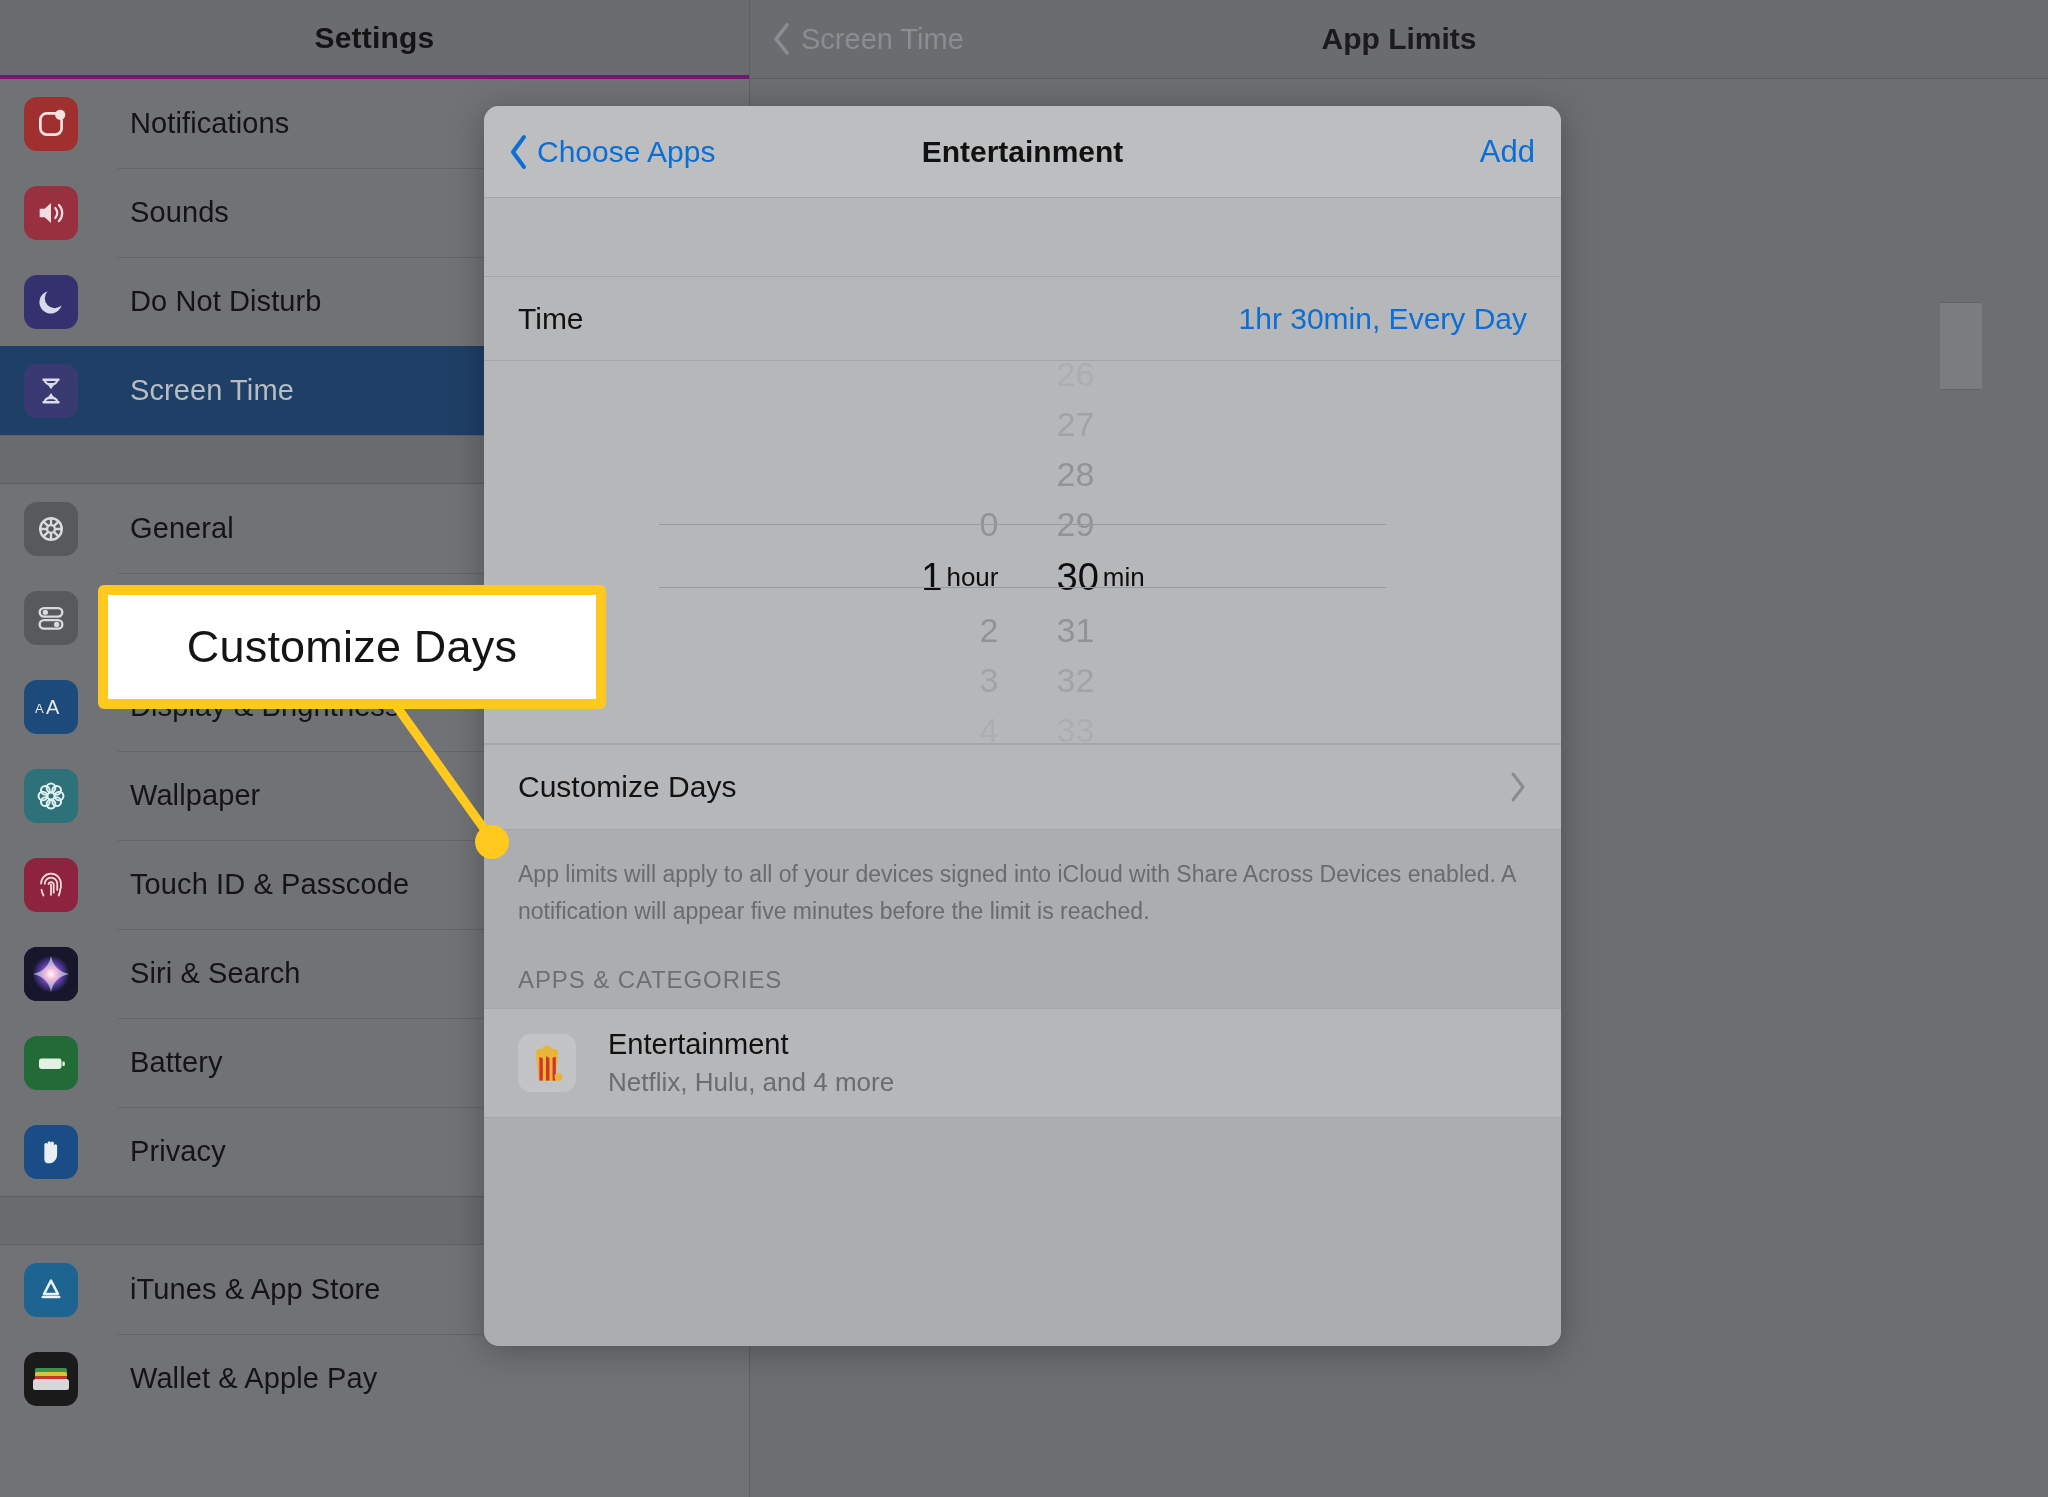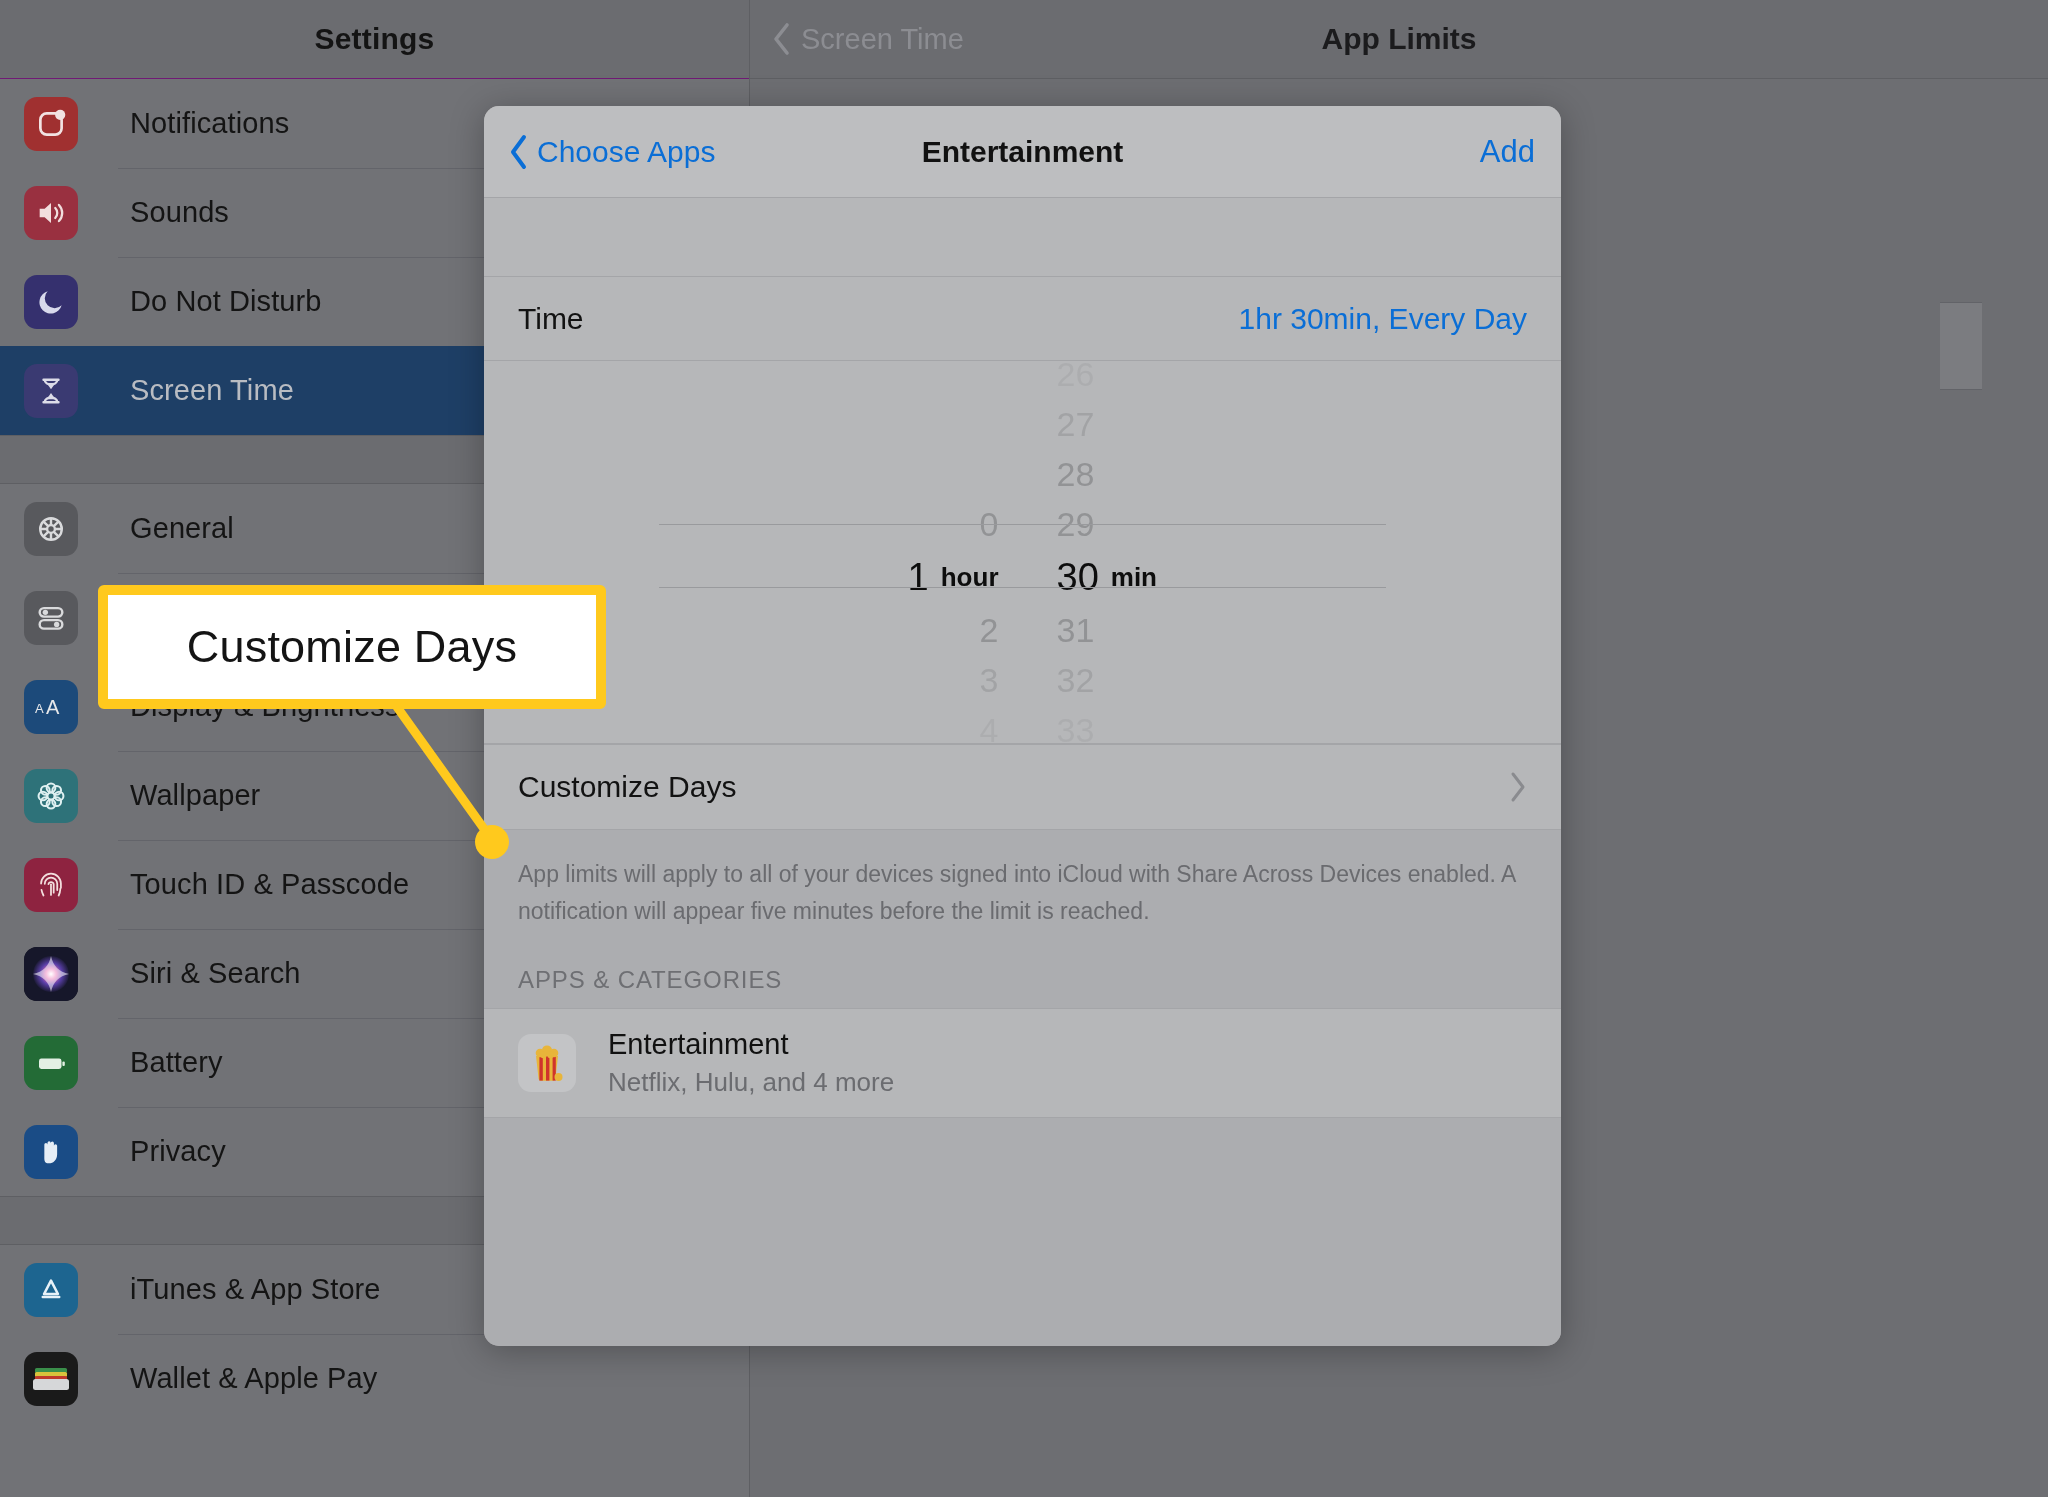--- a/index.html
+++ b/index.html
@@ -35,21 +35,21 @@
     background: #717276;
     border-right: 1px solid #5e5f63;
     box-sizing: border-box;
   }
   .sidebar-header {
     height: 79px;
     display: flex;
     align-items: center;
     justify-content: center;
     background: #6b6c70;
-    border-bottom: 1px solid #701a75;
+    border-bottom: 4px solid #701a75;
     box-sizing: border-box;
   }
   .sidebar-title {
     font-size: 30px;
     font-weight: bold;
     color: #141414;
     letter-spacing: .2px;
   }
   .sb-group { }
   .sb-gap {
@@ -257,21 +257,21 @@
     color: #757679;
     white-space: nowrap;
   }
   .pitem.sel {
     font-size: 38px;
     color: #0d0d0d;
     height: 56px;
   }
   .pcol.hours .pitem { justify-content: flex-end; padding-right: 24px; }
   .pcol.mins  .pitem { justify-content: flex-start; padding-left: 34px; align-items: center; }
-  .pitem .unit { font-size: 26px; font-weight: bold; margin-left: 12px; }
+  .pitem .unit { font-size: 26px; font-weight: normal; margin-left: 4px; }
   .pitem.sel .num { font-weight: 400; }
   .pitem.f1 { opacity: .55; }
   .pitem.f2 { opacity: .3; }
   .pitem.f3 { opacity: .14; }
 
   .picker-sel-lines {
     position: absolute;
     left: 175px; right: 175px;
     top: 0; bottom: 0;
     pointer-events: none;

